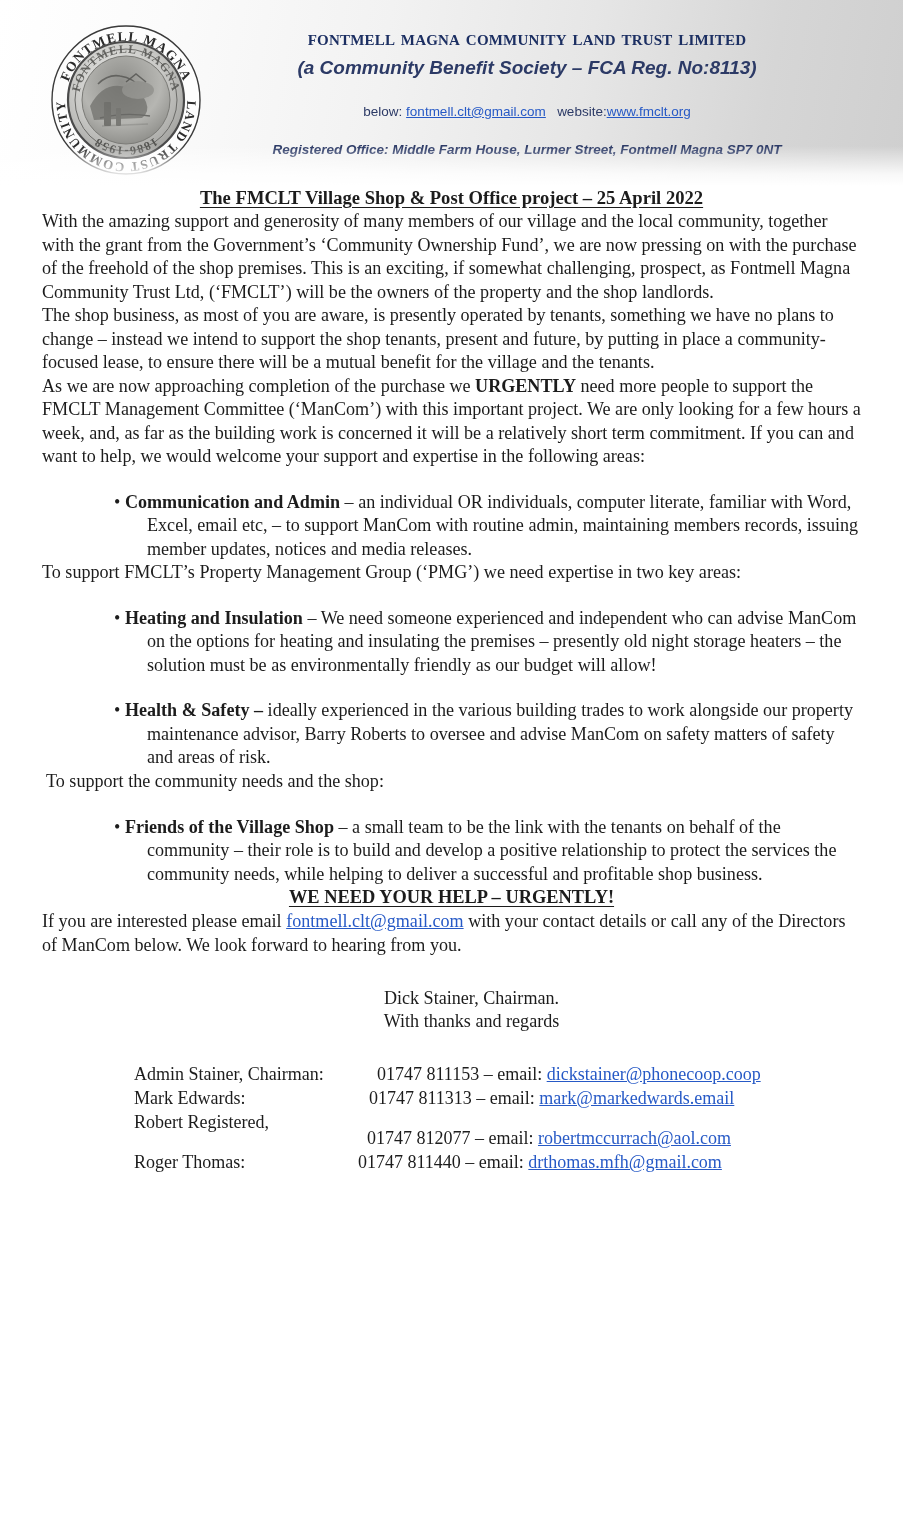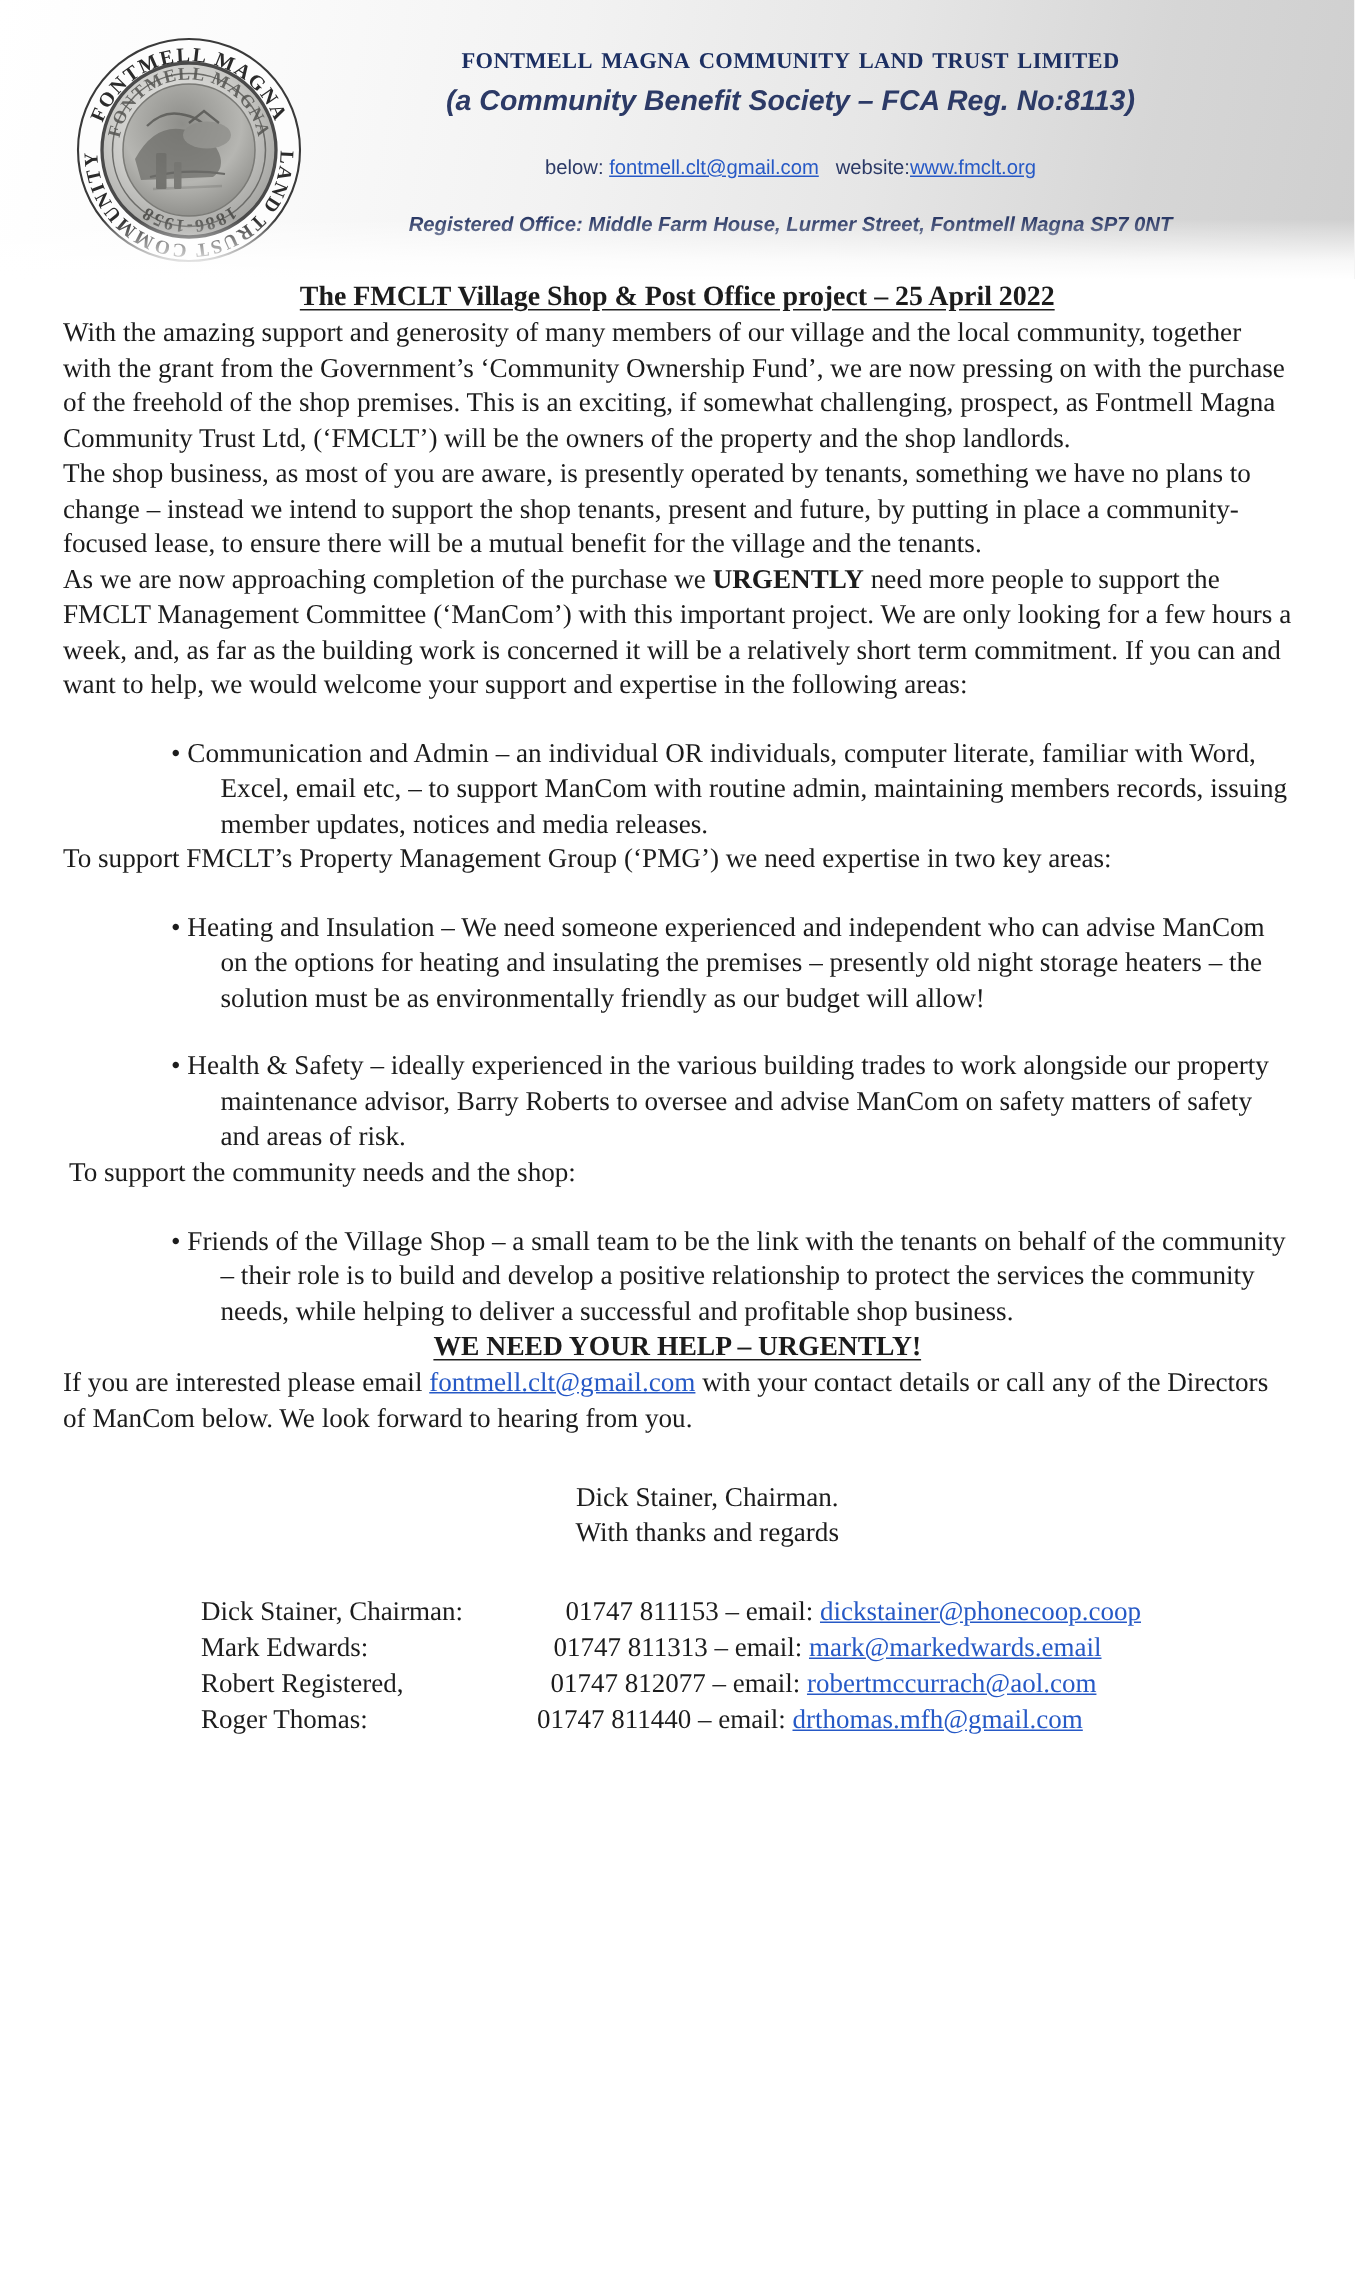--- a/index.html
+++ b/index.html
@@ -119,21 +119,21 @@
   .para { margin-top: 22px; }
 
   .bullets { margin: 0; padding: 0; list-style: none; }
   .bullet {
     position: relative;
     margin-top: 22px;
     padding-left: 105px;
     text-indent: -33px;
   }
   .bullet .marker { }
-  .bullet strong { font-weight: normal; margin-top: 36px; }
+  .bullet strong { font-weight: bold; margin-top: 36px; }
 
   .section-lead { margin-top: 24px; }
   .section-lead.indent1 { padding-left: 4px; }
 
   .center-block {
     text-align: center;
     margin-top: 27px;
   }
   .help-head {
     text-align: center;
@@ -168,21 +168,21 @@
   }
   .c-name { width: 205px; flex: 0 0 205px; }
   .c-rest { flex: 1 1 auto; }
   .c-rest .email {
     color: #2659c6;
     text-decoration: underline;
   }
   .pad1 { padding-left: 38px; }
   .pad2 { padding-left: 16px; }
   .pad3 { padding-left: 30px; }
-  .pad4 { padding-left: 28px; }
+  .pad4 { padding-left: 28px; margin-top: 16px; }
   .pad5 { padding-left: 19px; }
 </style>
 </head>
 <body>
 
 <div class="letterhead">
 
   <div class="logo-wrap">
     <svg width="166" height="166" viewBox="0 0 166 166" xmlns="http://www.w3.org/2000/svg">
       <defs>
@@ -282,21 +282,21 @@
 
   <p class="center-block" style="text-align:left;"><span>If you are interested please email </span><span class="inline-link">fontmell.clt@gmail.com</span><span> with your contact details or call any of the Directors of ManCom below.  We look forward to hearing from you.</span></p>
 
   <div class="signoff">
     <div>Dick Stainer, Chairman.</div>
     <div>With thanks and regards</div>
   </div>
 
   <div class="contacts">
     <div class="contact-row">
-      <span class="c-name">Dick Stainer, Chairman:</span>
+      <span class="c-name">Admin Stainer, Chairman:</span>
       <span class="c-rest pad1"><span>01747 811153</span><span> – email: </span><span class="email">dickstainer@phonecoop.coop</span></span>
     </div>
     <div class="contact-row">
       <span class="c-name">Mark Edwards:</span>
       <span class="c-rest pad3"><span>01747 811313</span><span> – email: </span><span class="email">mark@markedwards.email</span></span>
     </div>
     <div class="contact-row">
       <span class="c-name">Robert Registered,</span>
       <span class="c-rest pad4"><span>01747 812077</span><span> – email: </span><span class="email">robertmccurrach@aol.com</span></span>
     </div>

